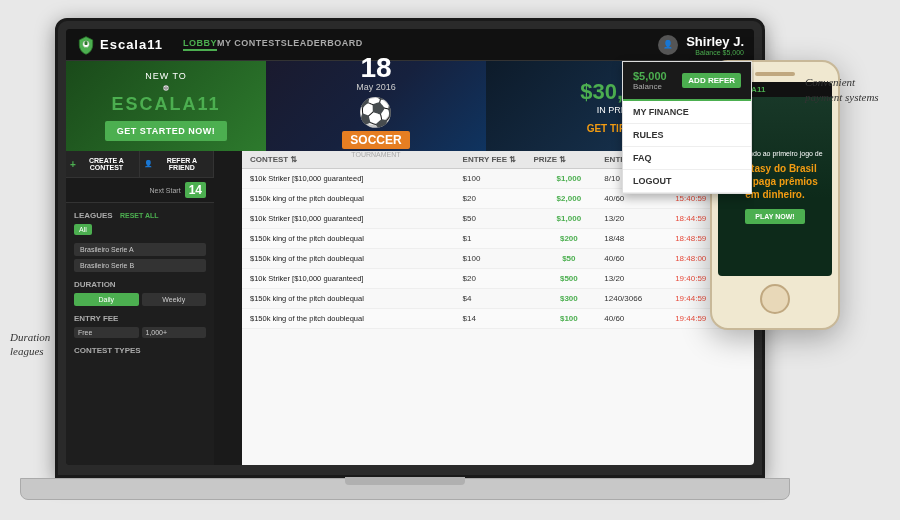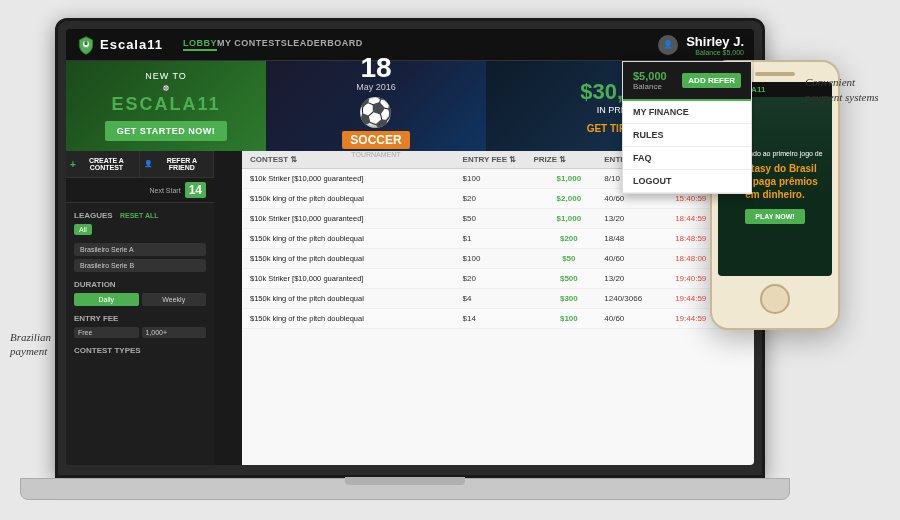--- a/index.html
+++ b/index.html
@@ -899,16 +899,16 @@
         <div class="phone-content">
           <div class="phone-welcome">Bem-vindo ao primeiro jogo de</div>
           <div class="phone-tagline">Fantasy do Brasil que paga prêmios em dinheiro.</div>
           <div class="phone-play-btn">PLAY NOW!</div>
         </div>
       </div>
     </div>
     <div class="phone-home-btn"></div>
   </div>
 
-  <div class="annotation annotation-left">Brazilian payment</div>
+  <div class="annotation annotation-left">Duration leagues</div>
   <div class="annotation annotation-right">Convenient payment systems</div>
 
 </div>
 
 </body></html>

